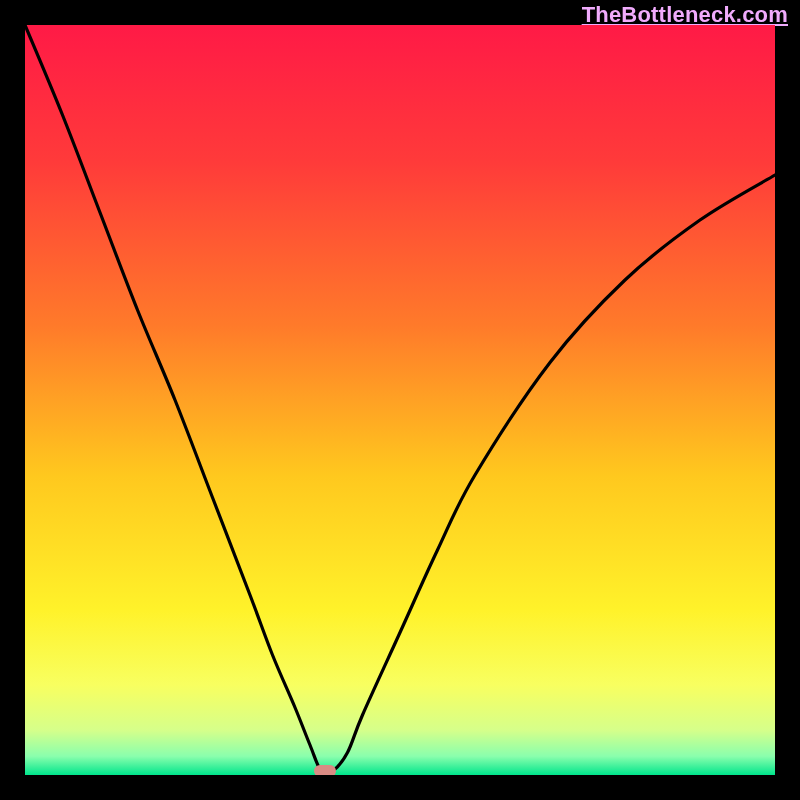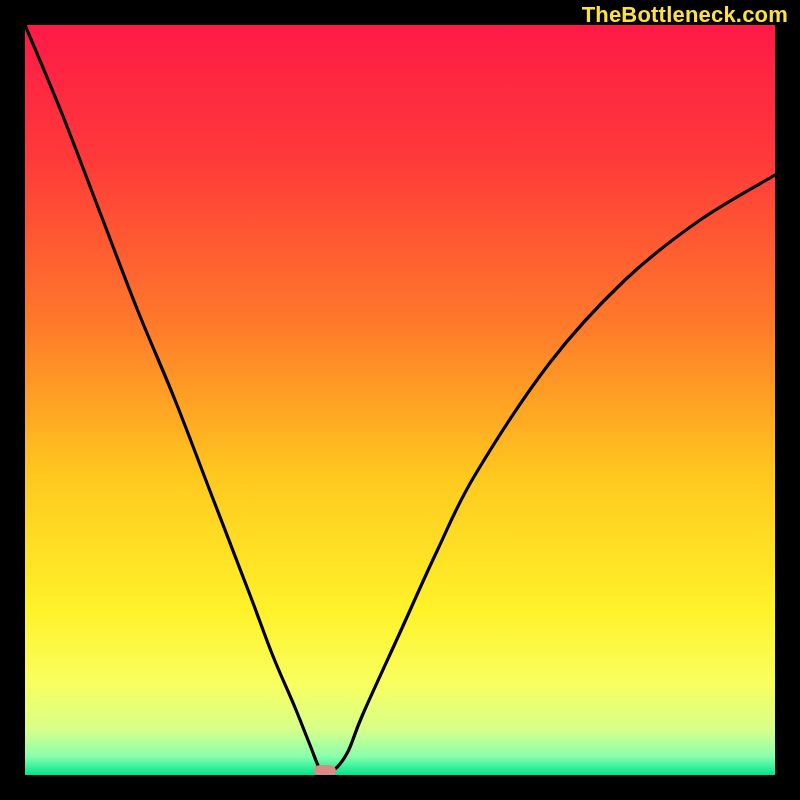--- a/index.html
+++ b/index.html
@@ -31,23 +31,24 @@
     width: 22px;
     height: 12px;
     border-radius: 6px;
     transform: translate(-50%, -50%);
   }
   .watermark {
     position: absolute;
     top: 2px;
     right: 12px;
     font: 600 22px -apple-system, BlinkMacSystemFont, "Segoe UI", Arial, sans-serif;
-    color: #fde047;
+    color: #f0abfc;
     letter-spacing: 0.2px;
     user-select: none;
+    text-decoration: underline;
   }
 </style>
 </head>
 <body>
 
 <div class="stage">
   <div class="watermark">TheBottleneck.com</div>
   <div class="plot">
     <svg class="gradient-fill" viewBox="0 0 750 750" preserveAspectRatio="none">
       <defs>

